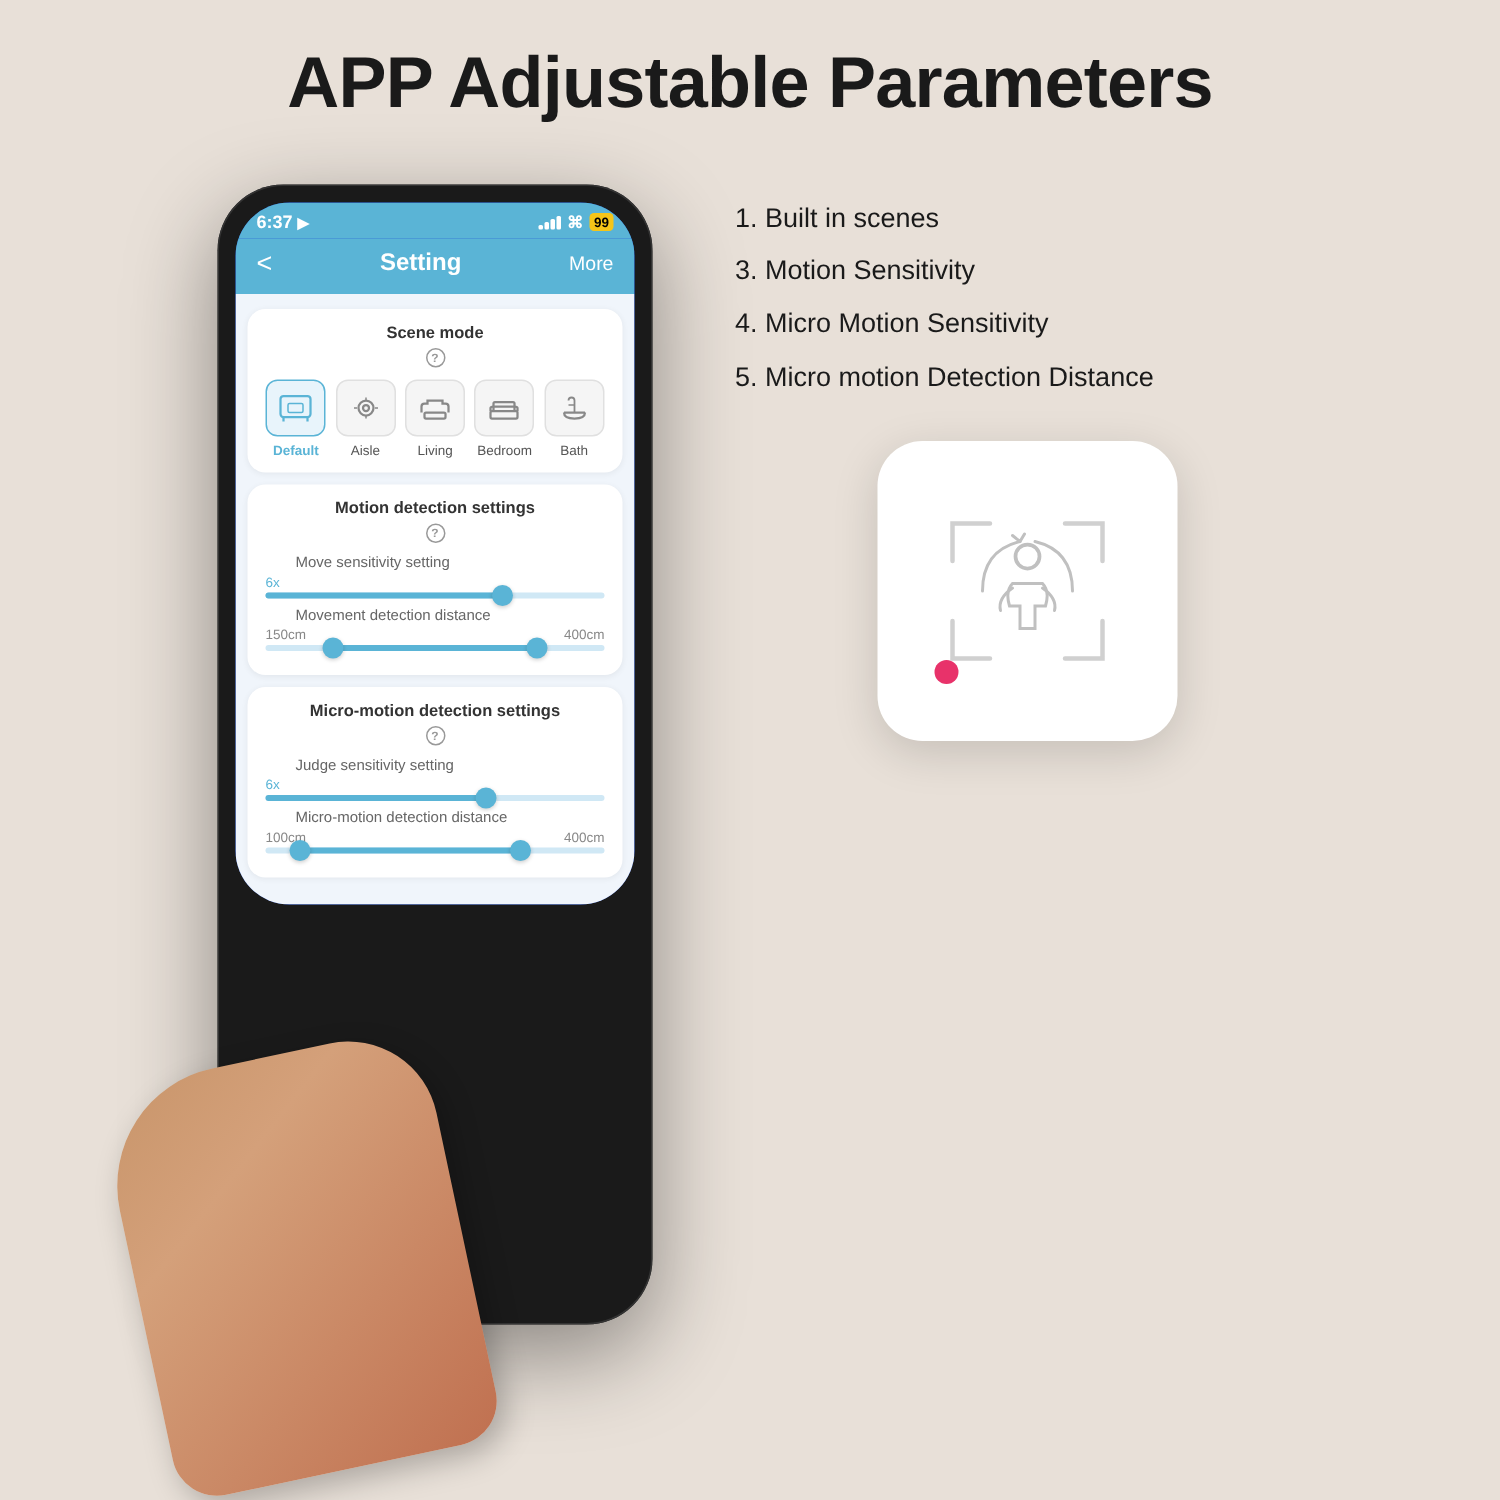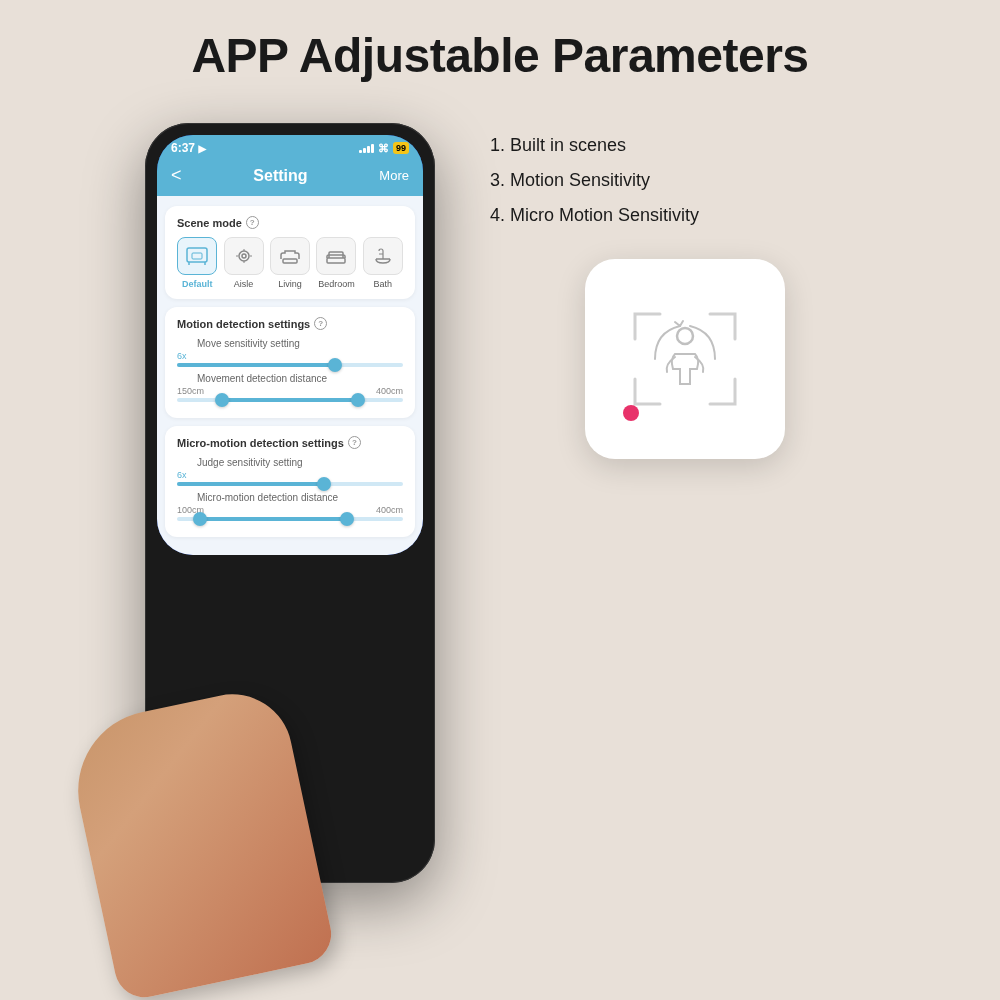--- a/index.html
+++ b/index.html
@@ -126,20 +126,21 @@
     }
 
     .card-title {
       font-size: 11px;
       font-weight: 600;
       color: #333;
       margin-bottom: 8px;
       display: flex;
       align-items: center;
       gap: 4px;
+      flex-direction: column;
     }
 
     .help-icon {
       width: 13px;
       height: 13px;
       border: 1.5px solid #999;
       border-radius: 50%;
       display: inline-flex;
       align-items: center;
       justify-content: center;
@@ -546,20 +547,21 @@
                 box-shadow: 4px 8px 20px rgba(0,0,0,0.25);">
     </div>
 
   </div>
 
   <div class="right-panel">
     <ul class="params-list">
       <li>1. Built in scenes</li>
       <li>3. Motion Sensitivity</li>
       <li>4. Micro Motion Sensitivity</li>
+      <li>5. Micro motion Detection Distance</li>
     </ul>
 
     <div class="device-container">
       <div class="device-box">
 
         <svg class="device-icon" viewBox="0 0 120 110" fill="none" xmlns="http://www.w3.org/2000/svg">
 
           <path d="M10 35 L10 10 L35 10" stroke="#d0d0d0" stroke-width="3" stroke-linecap="round" fill="none"></path>
           <path d="M85 10 L110 10 L110 35" stroke="#d0d0d0" stroke-width="3" stroke-linecap="round" fill="none"></path>
           <path d="M10 75 L10 100 L35 100" stroke="#d0d0d0" stroke-width="3" stroke-linecap="round" fill="none"></path>

